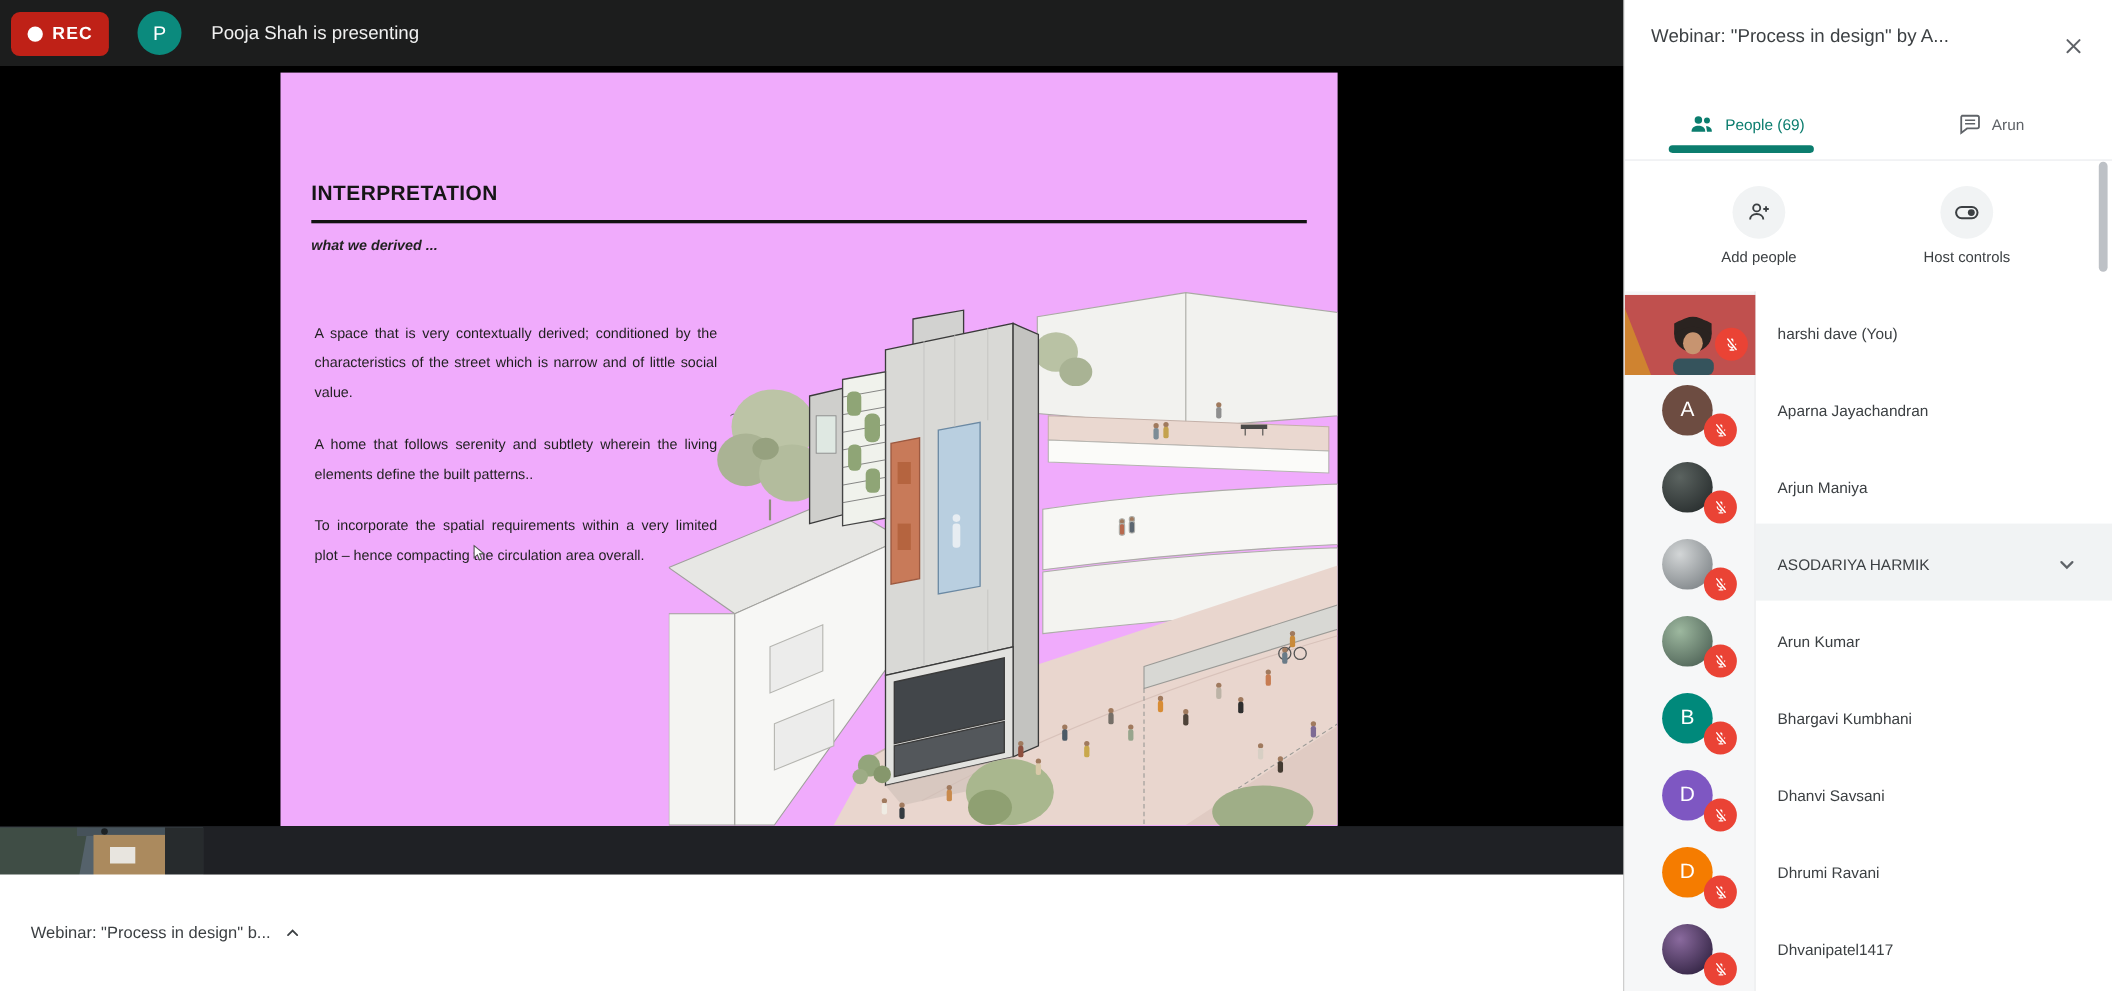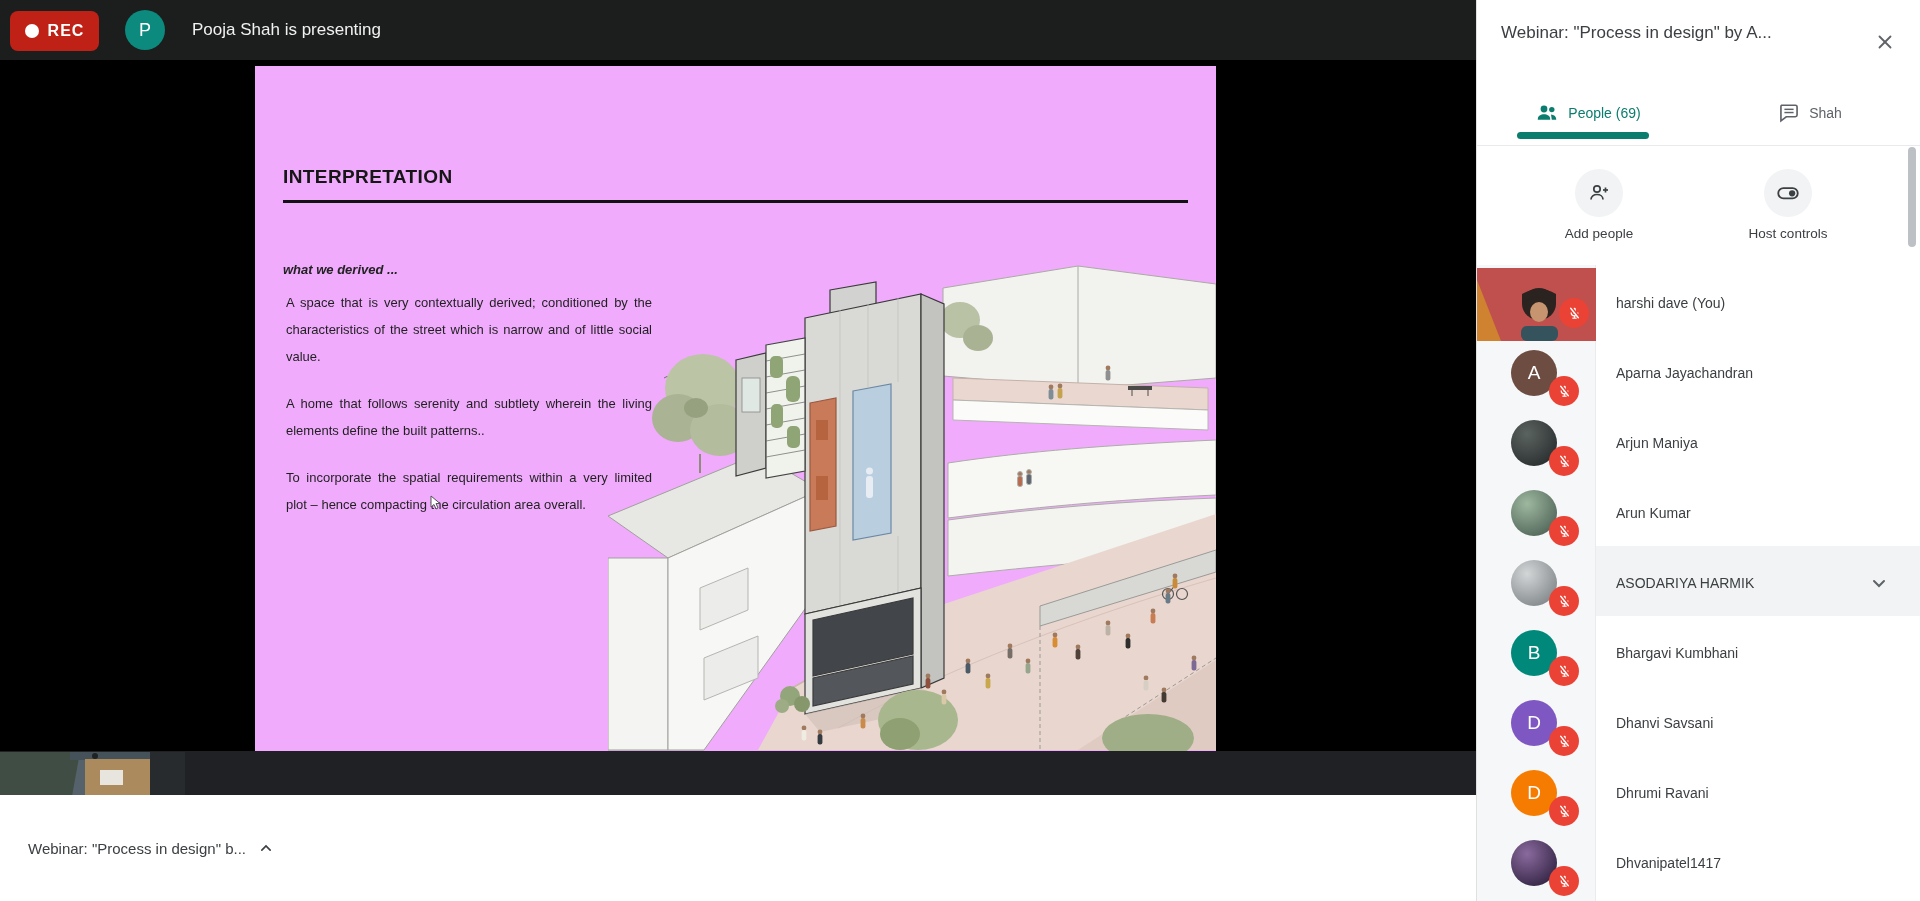--- a/index.html
+++ b/index.html
@@ -19,21 +19,21 @@
                font-size:18px; }
   .presenting-banner { position:absolute; left:192px; top:0; height:60px; display:flex; align-items:center;
                color:#f1f1f1; font-size:17px; font-weight:500; }
 
   
   .stage { position:absolute; left:0; top:60px; width:1476px; height:691px; background:#000; }
   .slide { position:absolute; left:255px; top:6px; width:961px; height:685px; background:#f0abfc; overflow:hidden; }
   .slide-title { position:absolute; left:28px; top:100px; font-size:19px; font-weight:600;
                  letter-spacing:.4px; color:#161616; }
   .slide-rule { position:absolute; left:28px; top:134px; width:905px; height:3px; background:#121212; }
-  .slide-sub { position:absolute; left:28px; top:149px; font-size:13px; font-style:italic; font-weight:600; color:#222;margin-top:47px; }
+  .slide-sub { position:absolute; left:28px; top:149px; font-size:13px; font-style:italic; font-weight:600; color:#222; }
   .slide-body { position:absolute; left:31px; top:223px; width:366px; font-size:13px; line-height:27px;
                 color:#1f1f1f; text-align:justify; }
   .slide-body p { margin:0 0 20px 0; }
   .slide-body p:last-child { margin:0; }
   .render-svg { position:absolute; left:353px; top:192px; }
   .cursor { position:absolute; left:175px; top:429px; }
 
   
   .filmstrip { position:absolute; left:0; top:751px; width:1476px; height:44px; background:#1f2125; }
   .self-thumb { position:absolute; left:0; top:1px; width:185px; height:44px; overflow:hidden; }
@@ -302,21 +302,21 @@
           <path d="M16 13.5c2.8.3 5.2 1.8 5.2 4.5v.8h-4.4"></path>
         </svg>
         <span>People (69)</span>
       </div>
       <div class="tab">
         <svg width="22" height="22" viewBox="0 0 24 24">
           <path d="M4 3.5h15a1.8 1.8 0 0 1 1.8 1.8v9a1.8 1.8 0 0 1-1.8 1.8H9l-5.8 4.4V5.3A1.8 1.8 0 0 1 4 3.5z" fill="none" stroke="#5f6368" stroke-width="1.8"></path>
           <line x1="7" y1="8" x2="17" y2="8" stroke="#5f6368" stroke-width="1.6"></line>
           <line x1="7" y1="11.5" x2="17" y2="11.5" stroke="#5f6368" stroke-width="1.6"></line>
         </svg>
-        <span>Shah</span>
+        <span>Arun</span>
       </div>
     </div>
     <div class="tab-underline"></div>
     <div class="tabs-divider"></div>
 
     <div class="actions">
       <div class="action add">
         <div class="action-circle">
           <svg width="24" height="24" viewBox="0 0 24 24">
             <circle cx="10" cy="8" r="3.2" fill="none" stroke="#3c4043" stroke-width="1.7"></circle>
@@ -396,38 +396,20 @@
           <line x1="12" y1="15.3" x2="12" y2="18.2" stroke="#fff" stroke-width="1.7"></line>
           <line x1="9" y1="18.6" x2="15" y2="18.6" stroke="#fff" stroke-width="1.7"></line>
           <line x1="7.6" y1="4.2" x2="18.4" y2="17.6" stroke="#ea4335" stroke-width="4"></line>
           <line x1="6.6" y1="4.6" x2="17.4" y2="18" stroke="#fff" stroke-width="1.9" stroke-linecap="round"></line>
         </svg>
       </div>
     </div>
     <div class="p-name">Arjun Maniya</div>
 
   </div>
-        <div class="p-row">
-    <div class="p-avatar-wrap">
-      <div class="p-avatar" style="background: radial-gradient(circle at 35% 30%, rgb(157, 184, 159), rgb(65, 84, 74));"></div>
-
-      <div class="mic-badge">
-        <svg width="17" height="17" viewBox="0 0 24 24">
-          <rect x="10.2" y="4" width="3.6" height="8.4" rx="1.8" fill="#fff"></rect>
-          <path d="M7.3 10.6 a4.7 4.7 0 0 0 9.4 0" fill="none" stroke="#fff" stroke-width="1.7"></path>
-          <line x1="12" y1="15.3" x2="12" y2="18.2" stroke="#fff" stroke-width="1.7"></line>
-          <line x1="9" y1="18.6" x2="15" y2="18.6" stroke="#fff" stroke-width="1.7"></line>
-          <line x1="7.6" y1="4.2" x2="18.4" y2="17.6" stroke="#ea4335" stroke-width="4"></line>
-          <line x1="6.6" y1="4.6" x2="17.4" y2="18" stroke="#fff" stroke-width="1.9" stroke-linecap="round"></line>
-        </svg>
-      </div>
-    </div>
-    <div class="p-name">Arun Kumar</div>
-
-  </div>
         <div class="p-row hl expandable">
     <div class="p-avatar-wrap">
       <div class="p-avatar" style="background: radial-gradient(circle at 35% 30%, rgb(211, 214, 215), rgb(112, 118, 122));"></div>
 
       <div class="mic-badge">
         <svg width="17" height="17" viewBox="0 0 24 24">
           <rect x="10.2" y="4" width="3.6" height="8.4" rx="1.8" fill="#fff"></rect>
           <path d="M7.3 10.6 a4.7 4.7 0 0 0 9.4 0" fill="none" stroke="#fff" stroke-width="1.7"></path>
           <line x1="12" y1="15.3" x2="12" y2="18.2" stroke="#fff" stroke-width="1.7"></line>
           <line x1="9" y1="18.6" x2="15" y2="18.6" stroke="#fff" stroke-width="1.7"></line>
@@ -438,20 +420,38 @@
     </div>
     <div class="p-name">ASODARIYA HARMIK</div>
     <div class="p-chevron">
       <svg width="24" height="24" viewBox="0 0 24 24">
         <polyline points="7,10 12,15 17,10" fill="none" stroke="#5f6368" stroke-width="2" stroke-linecap="round"></polyline>
       </svg>
     </div>
   </div>
         <div class="p-row">
     <div class="p-avatar-wrap">
+      <div class="p-avatar" style="background: radial-gradient(circle at 35% 30%, rgb(157, 184, 159), rgb(65, 84, 74));"></div>
+
+      <div class="mic-badge">
+        <svg width="17" height="17" viewBox="0 0 24 24">
+          <rect x="10.2" y="4" width="3.6" height="8.4" rx="1.8" fill="#fff"></rect>
+          <path d="M7.3 10.6 a4.7 4.7 0 0 0 9.4 0" fill="none" stroke="#fff" stroke-width="1.7"></path>
+          <line x1="12" y1="15.3" x2="12" y2="18.2" stroke="#fff" stroke-width="1.7"></line>
+          <line x1="9" y1="18.6" x2="15" y2="18.6" stroke="#fff" stroke-width="1.7"></line>
+          <line x1="7.6" y1="4.2" x2="18.4" y2="17.6" stroke="#ea4335" stroke-width="4"></line>
+          <line x1="6.6" y1="4.6" x2="17.4" y2="18" stroke="#fff" stroke-width="1.9" stroke-linecap="round"></line>
+        </svg>
+      </div>
+    </div>
+    <div class="p-name">Arun Kumar</div>
+
+  </div>
+        <div class="p-row">
+    <div class="p-avatar-wrap">
       <div class="p-avatar" style="background: rgb(0, 137, 123);">B</div>
 
       <div class="mic-badge">
         <svg width="17" height="17" viewBox="0 0 24 24">
           <rect x="10.2" y="4" width="3.6" height="8.4" rx="1.8" fill="#fff"></rect>
           <path d="M7.3 10.6 a4.7 4.7 0 0 0 9.4 0" fill="none" stroke="#fff" stroke-width="1.7"></path>
           <line x1="12" y1="15.3" x2="12" y2="18.2" stroke="#fff" stroke-width="1.7"></line>
           <line x1="9" y1="18.6" x2="15" y2="18.6" stroke="#fff" stroke-width="1.7"></line>
           <line x1="7.6" y1="4.2" x2="18.4" y2="17.6" stroke="#ea4335" stroke-width="4"></line>
           <line x1="6.6" y1="4.6" x2="17.4" y2="18" stroke="#fff" stroke-width="1.9" stroke-linecap="round"></line>

